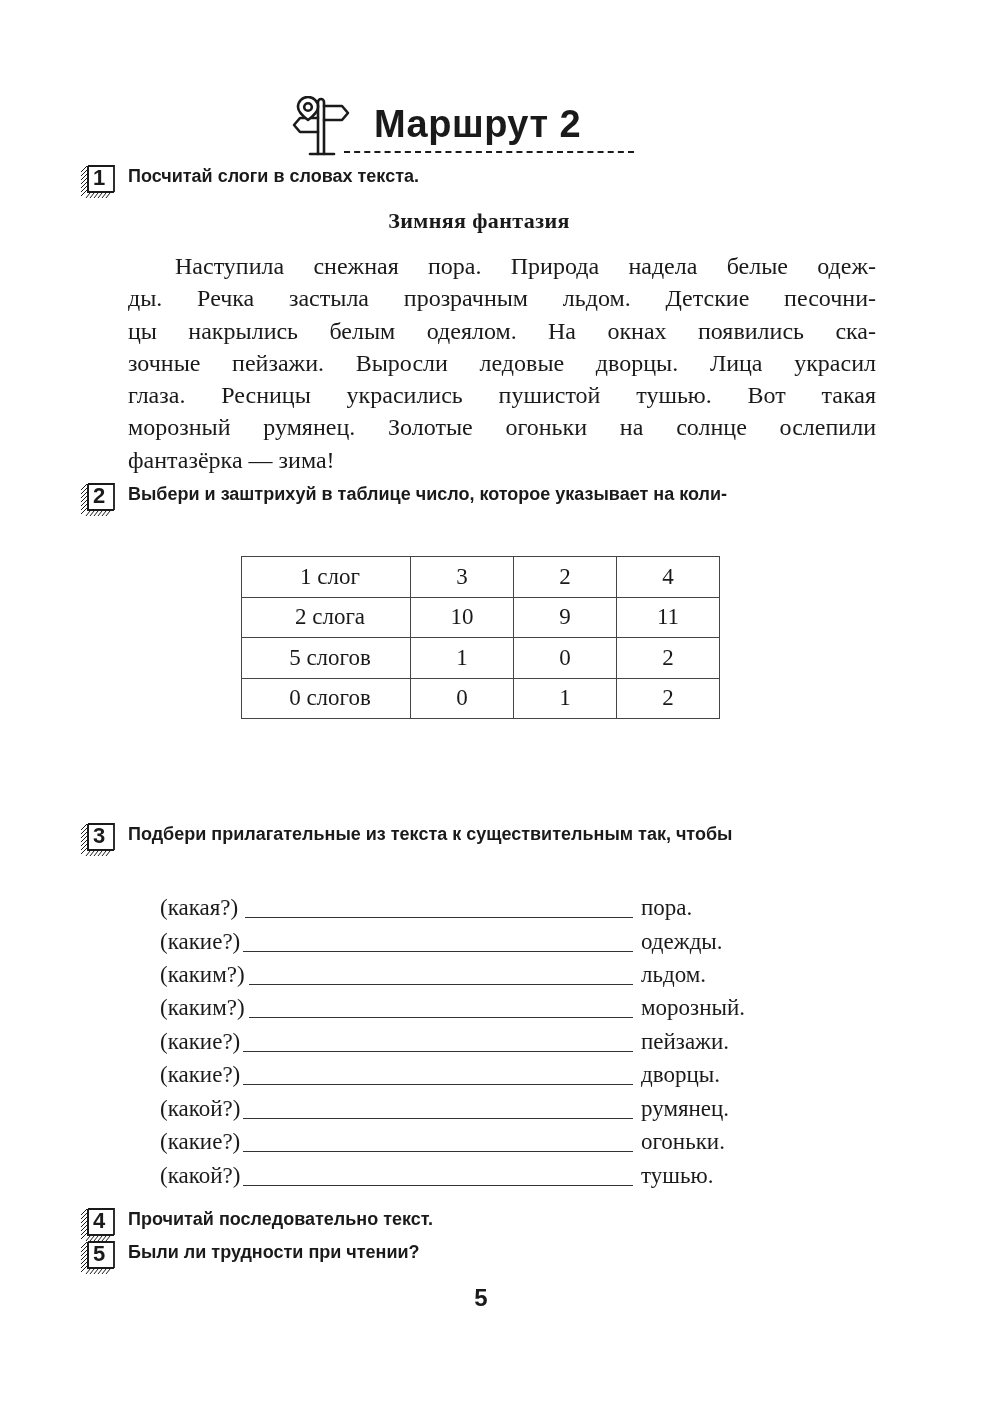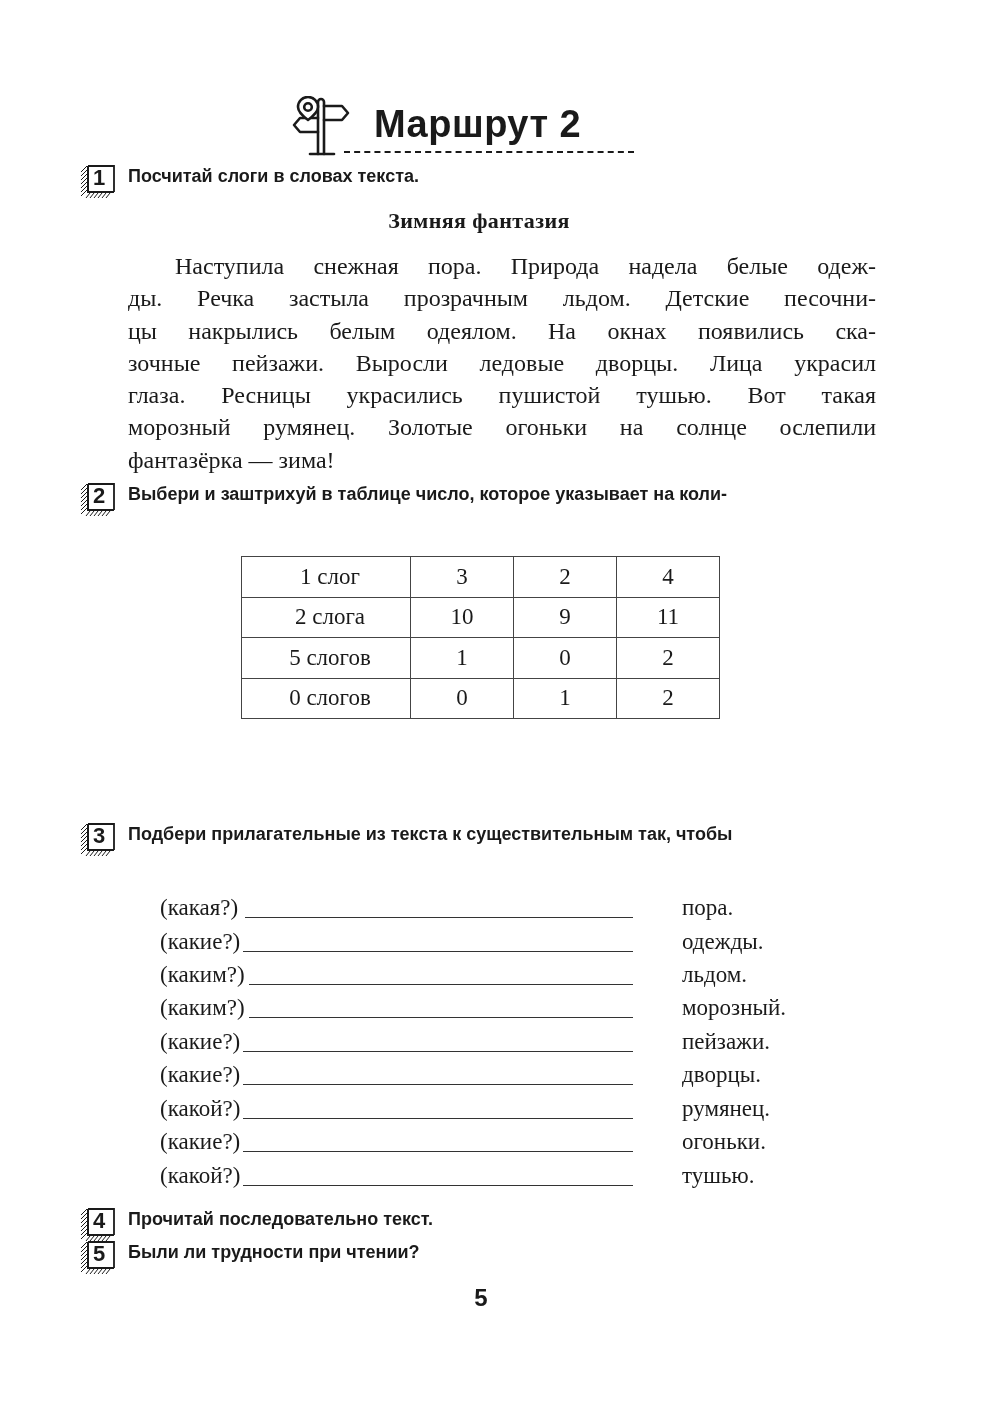--- a/index.html
+++ b/index.html
@@ -31,21 +31,21 @@
     table.syl td { border: 1.5px solid #444; height: 39.5px; padding: 0; }
     table.syl td.lab { width: 160px; padding-left: 8px; text-align: center; }
     table.syl td.v1 { width: 102px; text-align: center; }
     table.syl td.v2 { width: 102px; text-align: center; }
     table.syl td.v3 { width: 102px; text-align: center; }
 
     
     .fill { position: absolute; left: 128px; font-size: 23px; line-height: 30px; white-space: nowrap; }
     .fill .q { position: absolute; left: 4px; top: 0; margin-left: 28px; }
     .fill .line { position: absolute; top: 24px; height: 0; border-top: 1.5px solid #333; }
-    .fill .noun { position: absolute; left: 513px; top: 0; margin-left: 41px; }
+    .fill .noun { position: absolute; left: 513px; top: 0; }
 
     .page-num { position: absolute; left: 0; width: 962px; text-align: center; top: 1284px; font-size: 24px; font-weight: bold; }
   </style>
 </head>
 <body>
 
 <div class="header">
   <svg class="icon" viewBox="0 0 58 62" width="58" height="62">
     <g fill="none" stroke="#1a1a1a" stroke-width="2.6" stroke-linejoin="round" stroke-linecap="round">
       <path d="M26 58 V6 a3 3 0 0 1 6 0 V58"></path>

